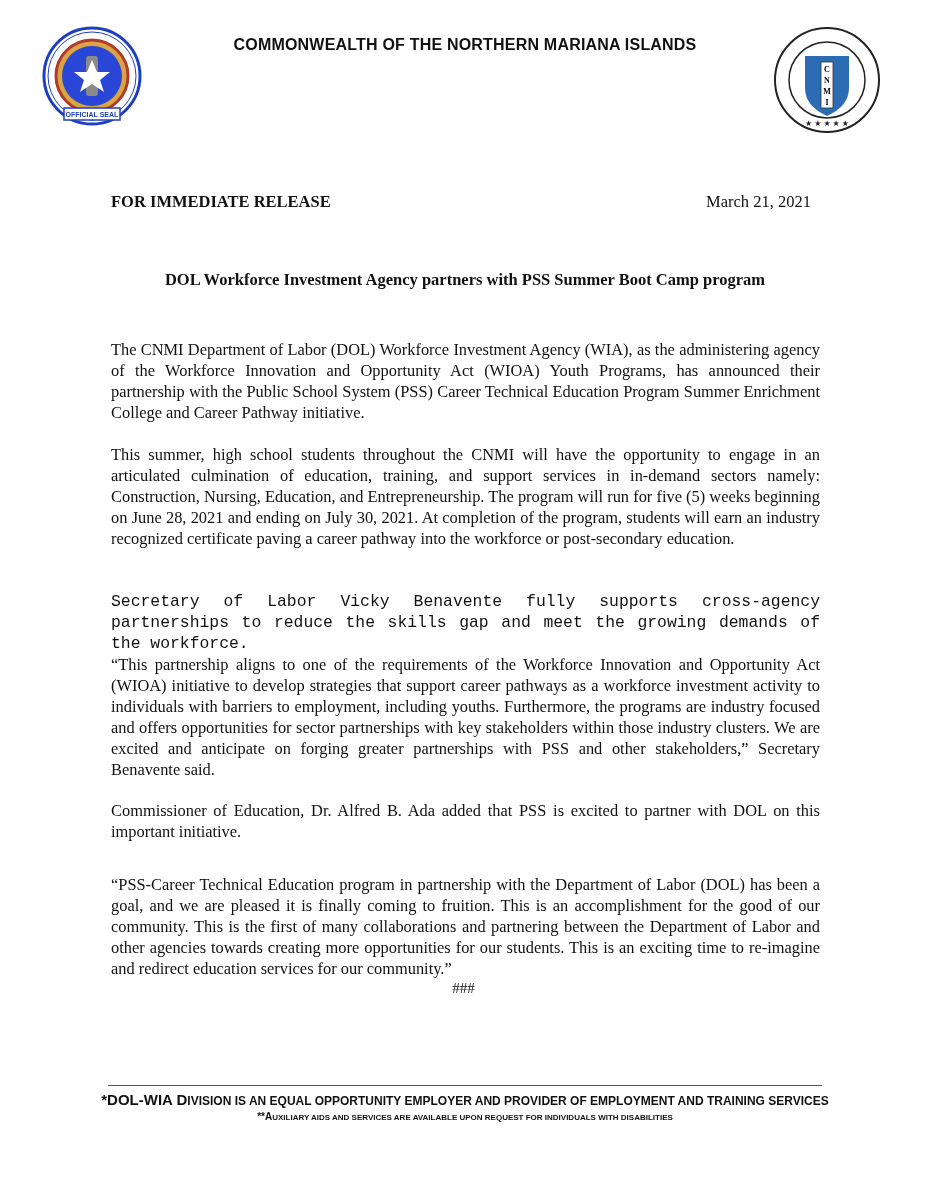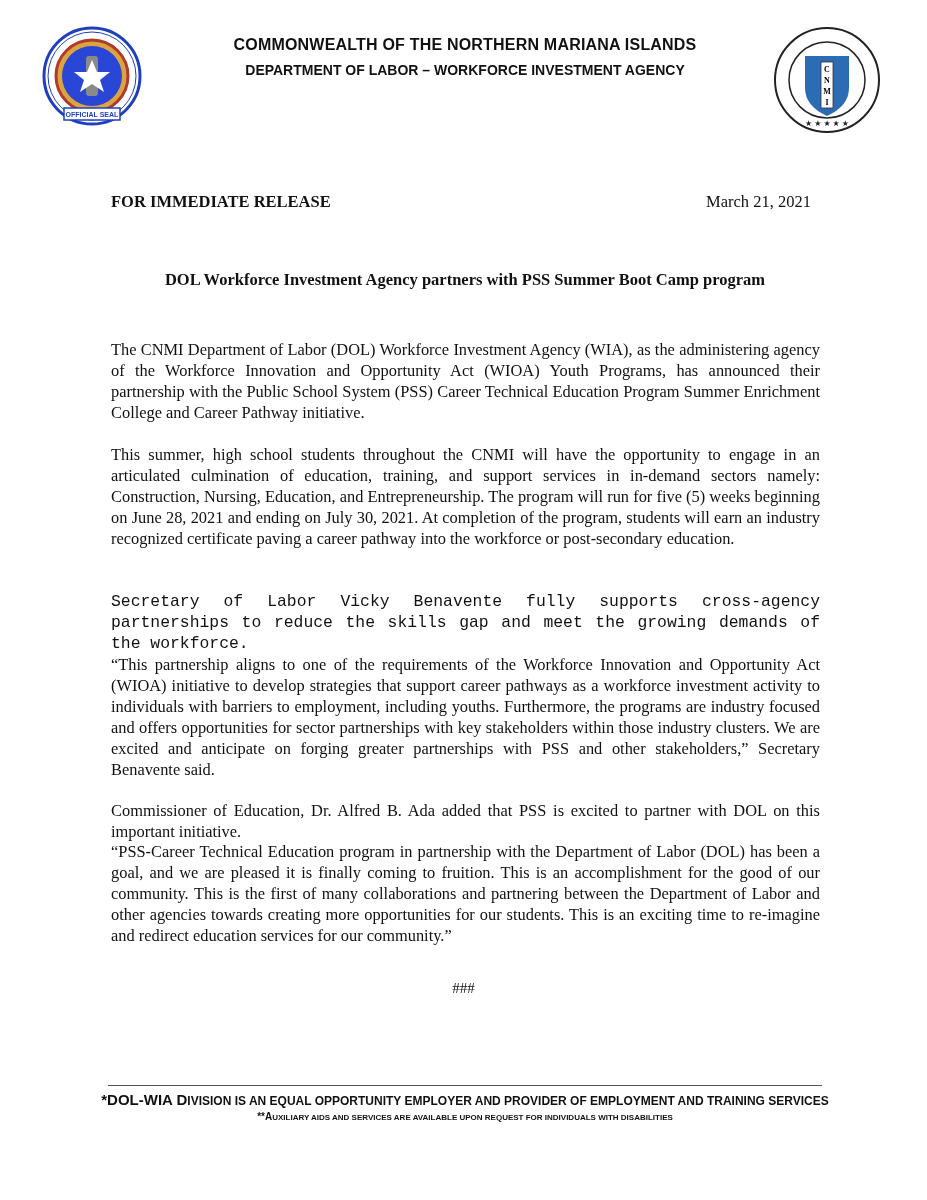--- a/index.html
+++ b/index.html
@@ -11,21 +11,21 @@
     font-family: "Liberation Sans", sans-serif; font-weight: bold; }
   .lh1 { font-size: 16px; letter-spacing: 0.2px; line-height: 22px; }
   .lh2 { font-size: 14px; line-height: 24px; margin-top: 2px; }
   .lh3 { font-size: 14px; line-height: 24px; }
   .lh4 { font-size: 12.5px; font-weight: normal; line-height: 22px; }
   .serif { font-family: "Liberation Serif", serif; }
   .release { position: absolute; left: 111px; top: 192px; font-size: 16.5px; font-weight: bold; }
   .date { position: absolute; right: 116px; top: 192px; font-size: 16.5px; }
   .headline { position: absolute; left: 100px; width: 730px; top: 270px; text-align: center; font-size: 16.5px; font-weight: bold; }
   .body-text { position: absolute; left: 111px; width: 709px; font-size: 16.4px; line-height: 21px; text-align: justify; margin-top: 30px; }
-  .p1 { top: 309px; } .p2 { top: 414px; } .p3 { top: 561px; font-family: Liberation Mono, monospace; } .p4 { top: 624px; } .p5 { top: 770px; } .p6 { top: 811px; }
+  .p1 { top: 309px; } .p2 { top: 414px; } .p3 { top: 561px; font-family: Liberation Mono, monospace; } .p4 { top: 624px; } .p5 { top: 770px; } .p6 { top: 844px; }
   .endmark { position: absolute; left: 0; width: 927px; top: 980px; text-align: center; font-size: 15px; }
   .footer-rule { position: absolute; left: 108px; width: 714px; top: 1085px; border-top: 1px solid #555; }
   .footer { position: absolute; left: 100px; width: 730px; text-align: center; font-family: "Liberation Sans", sans-serif; font-weight: bold; }
   .f1 { top: 1091px; font-size: 15px; } .f2 { top: 1111px; font-size: 10px; }
   .sc { font-size: 0.8em; }
 </style>
 </head>
 <body>
 
 <div class="letterhead">
@@ -35,21 +35,20 @@
     <circle cx="50" cy="50" r="36" fill="#d9a441" stroke="#b03a2e" stroke-width="3"></circle>
     <circle cx="50" cy="50" r="30" fill="#2a46d6"></circle>
     <rect x="44" y="30" width="12" height="40" rx="3" fill="#8a8a8a"></rect>
     <polygon points="50,34 55,46 68,46 58,54 62,66 50,58 38,66 42,54 32,46 45,46" fill="#ffffff"></polygon>
     <rect x="22" y="82" width="56" height="12" fill="#fff" stroke="#1f3fbf" stroke-width="1.5"></rect>
     <text x="50" y="91" font-size="7" text-anchor="middle" fill="#1f3fbf" font-family="Liberation Sans, sans-serif" font-weight="bold">OFFICIAL SEAL</text>
   </svg>
 
   <div class="lh-text">
     <div class="lh1">COMMONWEALTH OF THE NORTHERN MARIANA ISLANDS</div>
-    <div class="lh2">DEPARTMENT OF LABOR – WORKFORCE INVESTMENT AGENCY</div>
   </div>
 
   <svg class="seal-right" viewBox="0 0 118 108">
     <circle cx="59" cy="54" r="52" fill="#fff" stroke="#222" stroke-width="2"></circle>
     <circle cx="59" cy="54" r="38" fill="#fff" stroke="#222" stroke-width="1.5"></circle>
     <path d="M37 30 H81 V62 Q81 80 59 90 Q37 80 37 62 Z" fill="#2b6cb5"></path>
     <rect x="53" y="36" width="12" height="46" fill="#fff" stroke="#333" stroke-width="0.8"></rect>
     <text x="59" y="46" font-size="8" text-anchor="middle" font-family="Liberation Serif, serif" font-weight="bold">C</text>
     <text x="59" y="57" font-size="8" text-anchor="middle" font-family="Liberation Serif, serif" font-weight="bold">N</text>
     <text x="59" y="68" font-size="8" text-anchor="middle" font-family="Liberation Serif, serif" font-weight="bold">M</text>

